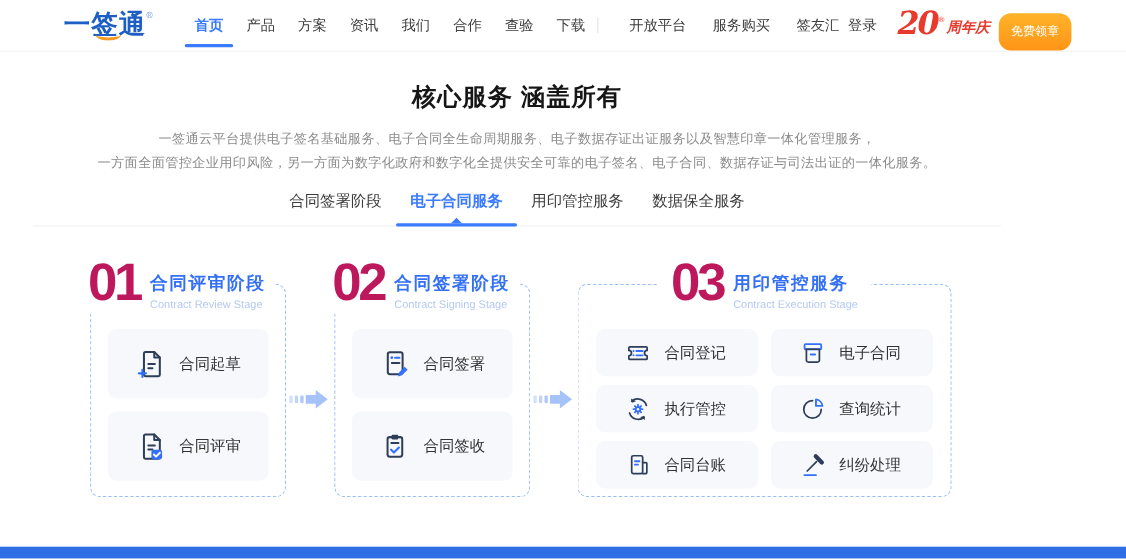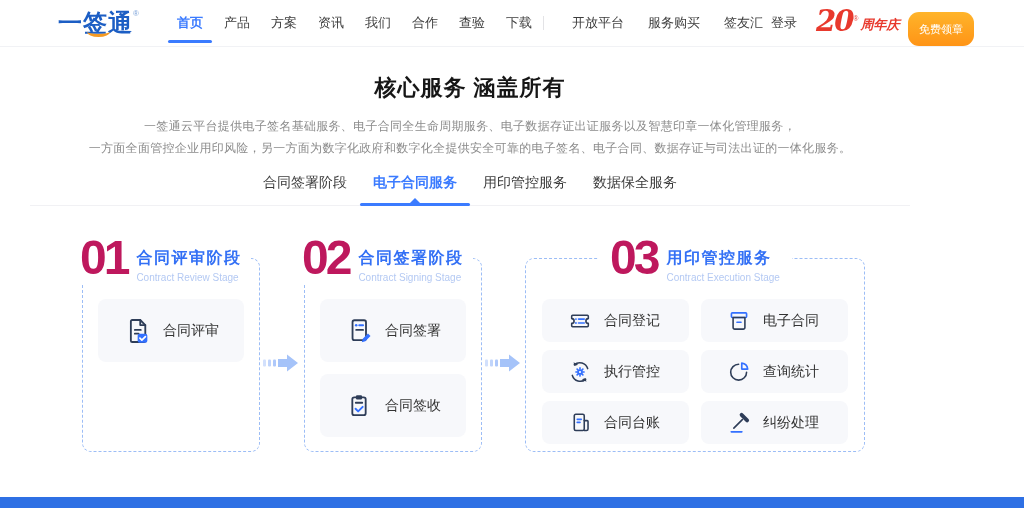--- a/index.html
+++ b/index.html
@@ -149,20 +149,29 @@
         <span class="stage-titles">
           <div class="stage-title">合同评审阶段</div>
           <div class="stage-sub">Contract Review Stage</div>
         </span>
       </div>
       <div class="items-col">
         <div class="svc-item">
           <svg class="ic" viewBox="0 0 26 26">
             <path class="n" d="M8.5 2.8h7.5l4.7 4.7V22a1.2 1.2 0 0 1-1.2 1.2H8.5A1.2 1.2 0 0 1 7.3 22V4a1.2 1.2 0 0 1 1.2-1.2z"></path>
             <path class="n" d="M16 2.8v4.7h4.7"></path>
+            <path class="n" d="M11 13h5.5M11 16.5h3.5"></path>
+            <path class="b" stroke-width="2" d="M6 17.8v6M3 20.8h6"></path>
+          </svg>
+          <span class="svc-label">合同起草</span>
+        </div>
+        <div class="svc-item">
+          <svg class="ic" viewBox="0 0 26 26">
+            <path class="n" d="M8.5 2.8h7.5l4.7 4.7V22a1.2 1.2 0 0 1-1.2 1.2H8.5A1.2 1.2 0 0 1 7.3 22V4a1.2 1.2 0 0 1 1.2-1.2z"></path>
+            <path class="n" d="M16 2.8v4.7h4.7"></path>
             <path class="n" d="M11 12h5.5M11 15.5h3.5"></path>
             <rect class="bf" x="13.6" y="15.6" width="9" height="8.2" rx="1.8"></rect>
             <path class="wf" d="M15.7 19.7l1.8 1.8 3.3-3.3"></path>
           </svg>
           <span class="svc-label">合同评审</span>
         </div>
       </div>
     </div>
 
     <svg class="flow-arrow arrow1" viewBox="0 0 40 26">

